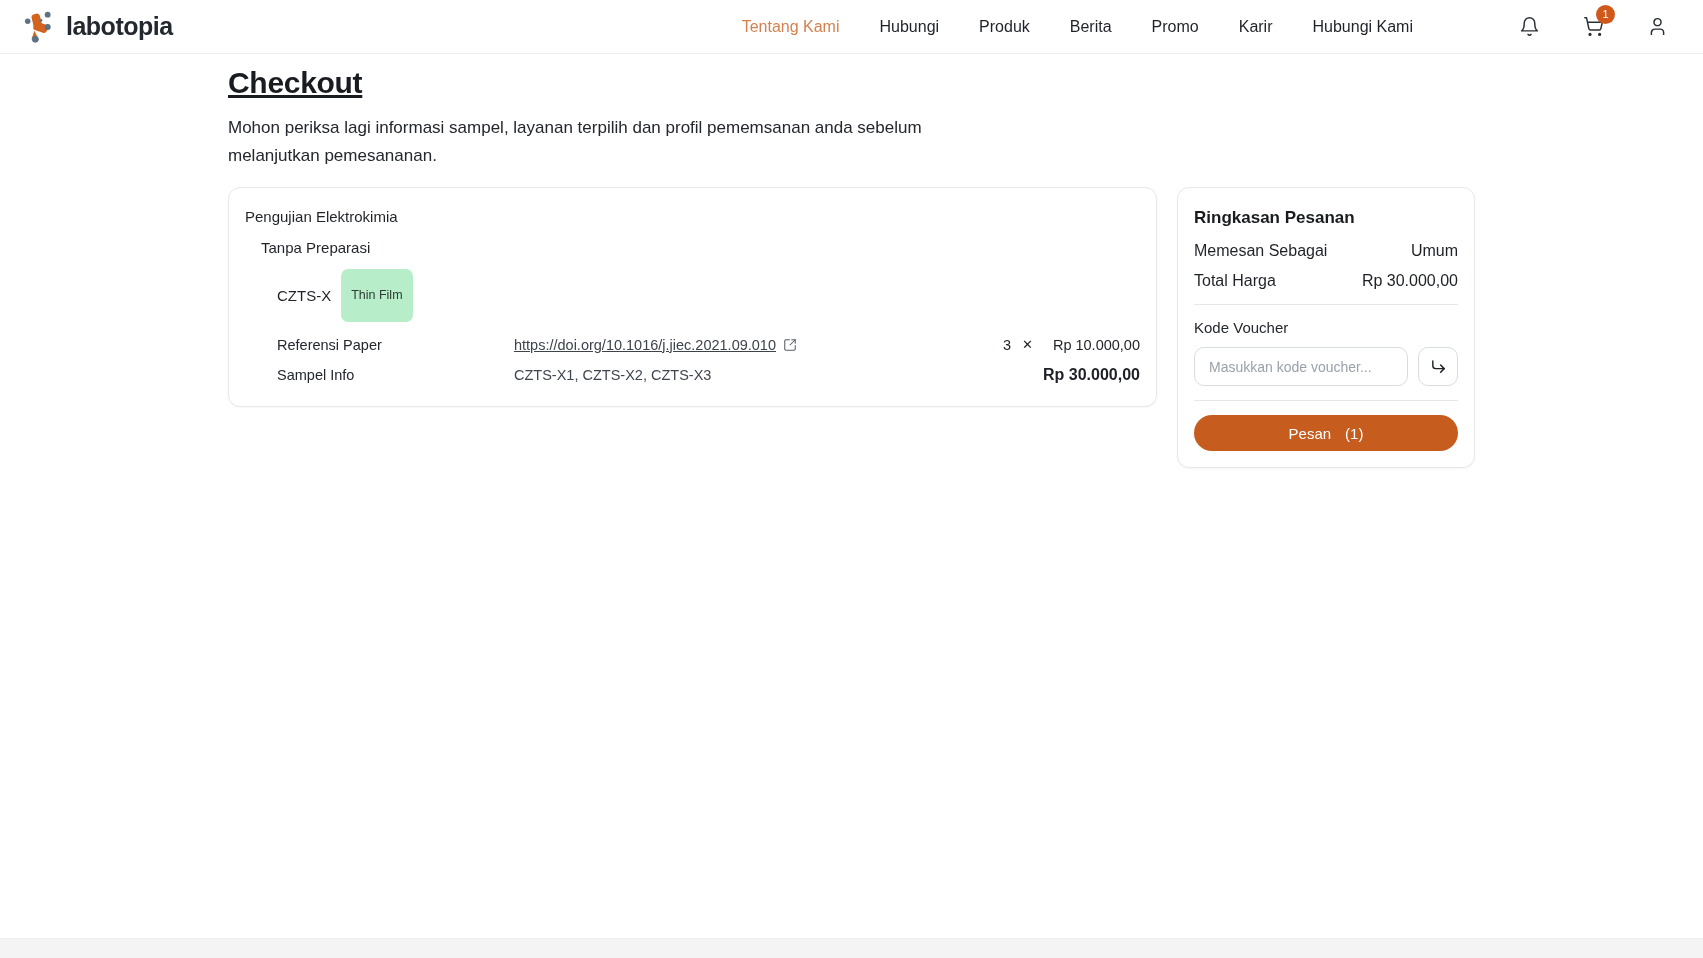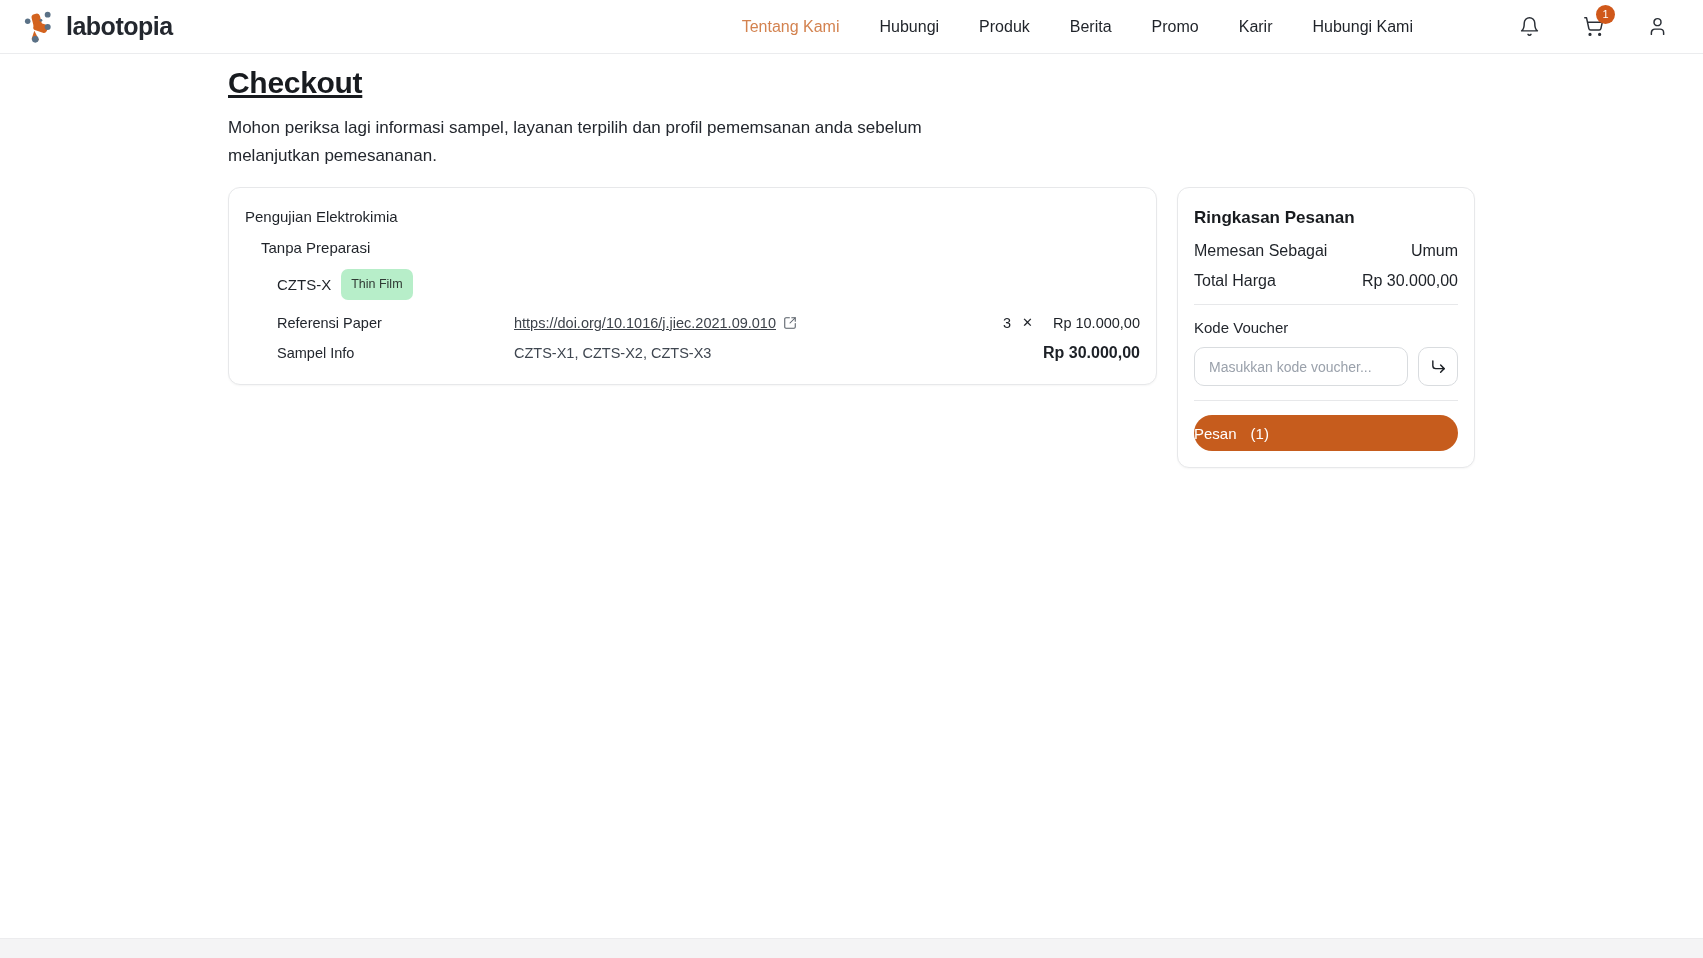--- a/index.html
+++ b/index.html
@@ -63,21 +63,21 @@
     box-shadow:0 1px 2px rgba(0,0,0,0.04);
   }
   
   .order-card{flex:1 1 auto;padding:20px 16px 22px 16px;font-size:15px;}
   .lvl0{margin-bottom:14px;}
   .lvl1{margin-left:16px;margin-bottom:13px;}
   .lvl2{margin-left:32px;}
   .sample-row{display:flex;align-items:center;gap:10px;margin-bottom:15px;}
   .badge-green{
     background:var(--badge-green-bg);color:var(--badge-green-text);
-    font-size:12.5px;padding:9px 10px;border-radius:7px;line-height:1;
+    font-size:12.5px;padding:20px 10px;border-radius:7px;line-height:1;
   }
   .detail-row{
     margin-left:32px;display:grid;grid-template-columns:237px 1fr auto;
     align-items:center;margin-bottom:13px;font-size:14.5px;
   }
   .detail-row:last-child{margin-bottom:0;}
   .dlabel{color:#23272e;}
   .dvalue{display:flex;align-items:center;gap:7px;color:var(--text-mid);}
   .ref-link{color:#3d434b;text-decoration:underline;cursor:pointer;}
   .ext-icon svg{width:14px;height:14px;stroke:#565d66;fill:none;stroke-width:1.8;stroke-linecap:round;stroke-linejoin:round;display:block;}
@@ -100,21 +100,21 @@
   }
   .voucher-input::placeholder{color:#9aa1ab;}
   .voucher-btn{
     flex:0 0 40px;height:39px;border:1px solid var(--border-input);border-radius:10px;
     background:#fff;cursor:pointer;display:flex;align-items:center;justify-content:center;
   }
   .voucher-btn svg{width:17px;height:17px;stroke:#1d2127;fill:none;stroke-width:2;stroke-linecap:round;stroke-linejoin:round;}
   .pesan-btn{
     width:100%;height:36px;border:none;border-radius:999px;cursor:pointer;
     background:var(--accent-orange);color:#fff;font-size:15px;
-    display:flex;align-items:center;gap:14px;
+    display:flex;align-items:center;justify-content:center;gap:14px;
     font-family:"Liberation Sans", sans-serif;
   }
   
   .bottom-strip{flex:0 0 20px;background:#f4f4f5;border-top:1px solid #ececee;}
 </style>
 </head>
 <body>
 
 <header>
   <div class="logo">

